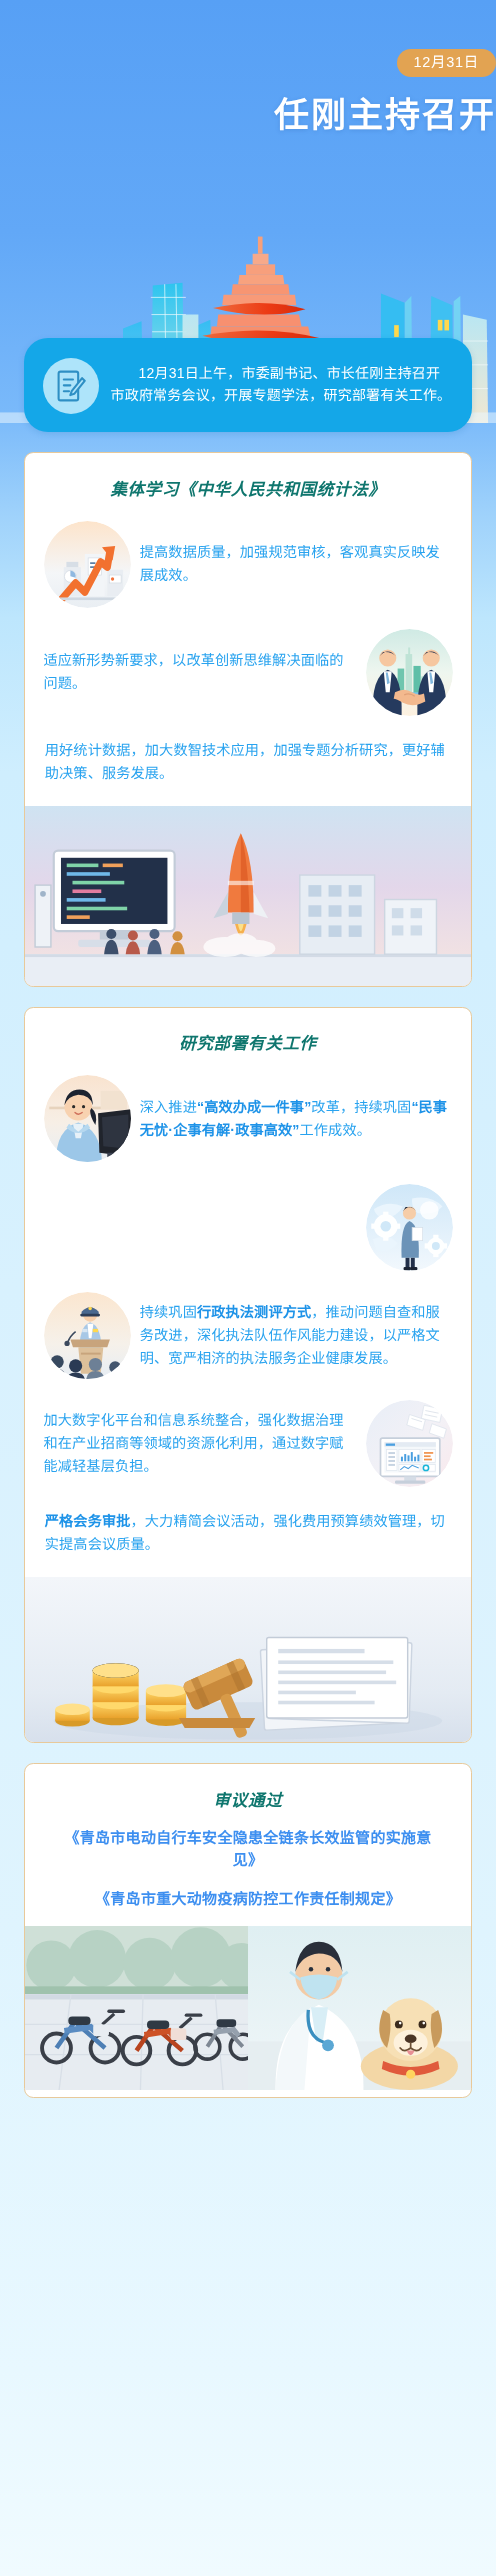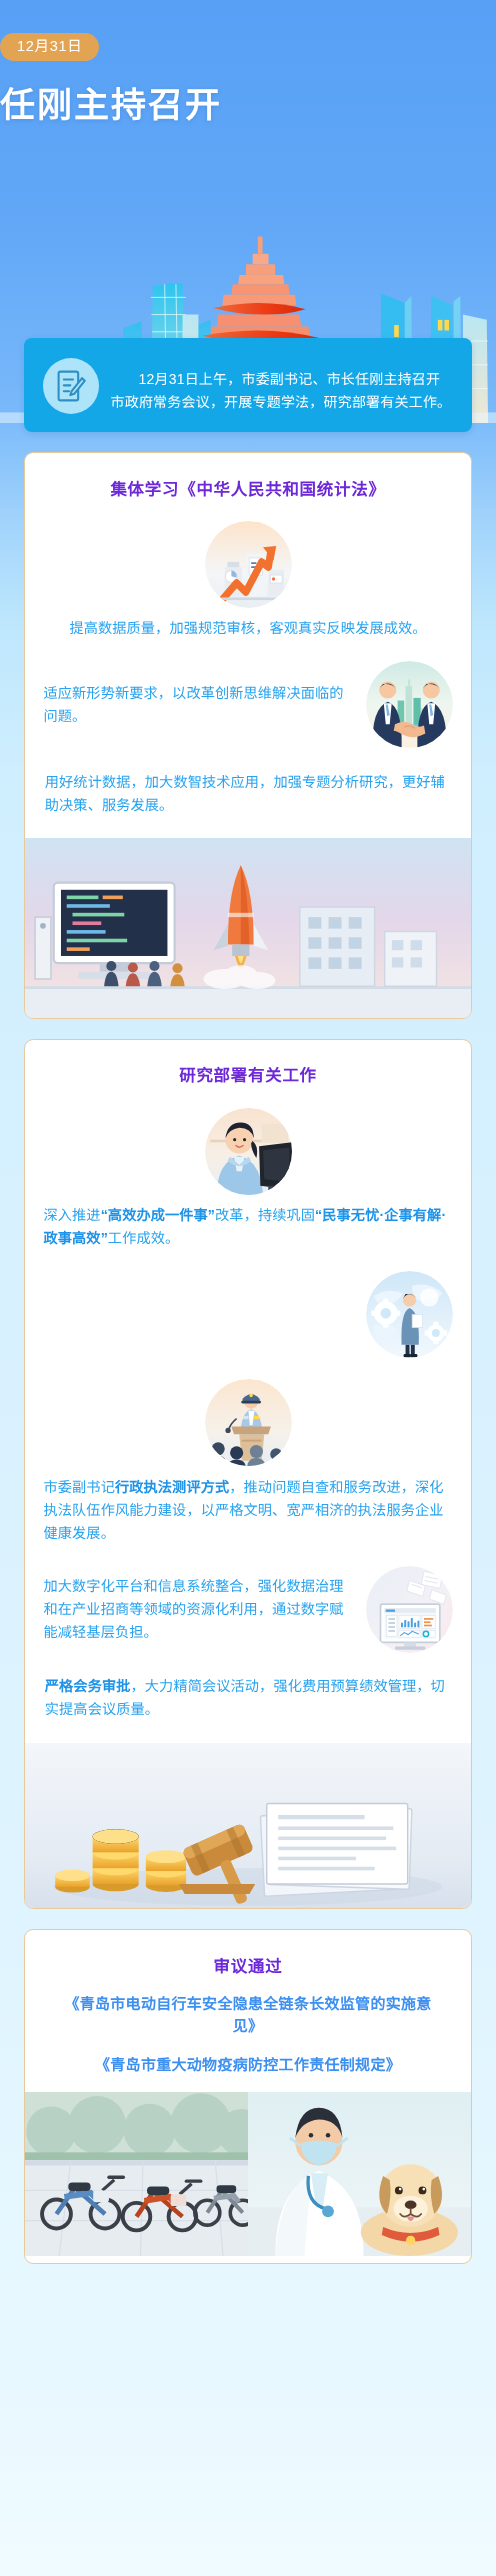--- a/index.html
+++ b/index.html
@@ -23,35 +23,35 @@
         #dff4fe 75%,
         #e8f8ff 92%,
         #f0fbff 100%);
     overflow: hidden;
   }
 
   
   .header {
     position: relative;
     height: 423px;
-    text-align: left;
-    padding-top: 33px;
+    text-align: right;
+    padding-top: 49px;
   }
   .date-pill {
     display: inline-block;
     background: #e2a352;
     color: #ffffff;
     font-size: 14.5px;
     letter-spacing: 0.7px;
     padding: 6px 17px 7.3px;
     border-radius: 16px;
     line-height: 1;
   }
   .main-title {
-    margin-top: 22px;
+    margin-top: 16px;
     color: #ffffff;
     font-size: 35px;
     font-weight: bold;
     line-height: 1.28;
     letter-spacing: 2px;
     text-shadow: 0 1.3px 4px rgba(30,90,170,0.25);
   }
   .main-title div { white-space: nowrap; }
 
   
@@ -62,24 +62,24 @@
     width: 496px;
     height: 238px;
     pointer-events: none;
   }
 
   
   .intro-card {
     position: relative;
     margin: -85px 24px 0;
     background: #14a7e8;
-    border-radius: 8px;
+    border-radius: 24px;
     padding: 17px 18.5px 18.5px;
     display: flex;
-    align-items: flex-end;
+    align-items: center;
     gap: 12px;
     box-shadow: 0 2px 6.6px rgba(20,110,180,0.18);
     z-index: 5;
   }
   .intro-icon-circle {
     flex: 0 0 auto;
     width: 56px;
     height: 56px;
     border-radius: 50%;
     background: #aee4fa;
@@ -102,32 +102,32 @@
     position: relative;
     margin: 20px 24px 0;
     background: #ffffff;
     border: 1px solid #e8c99a;
     border-radius: 9.3px;
     padding: 22.5px 18.5px 0;
     overflow: hidden;
   }
   .card-title {
     text-align: center;
-    color: #6d28d9;
+    color: #0f766e;
     font-size: 16.5px;
     font-weight: bold;
     letter-spacing: 0.7px;
     margin-bottom: 10.6px;
+    font-style: italic;
   }
   .bullet {
     display: flex;
     align-items: center;
     gap: 9.3px;
     padding: 10.6px 0;
-    flex-direction: column;
   }
   .bullet.rev { flex-direction: row-reverse; }
   .bullet-text {
     flex: 1 1 auto;
     color: #29a3ef;
     font-size: 14.2px;
     line-height: 1.62;
     letter-spacing: 0.1px;
   }
   .bullet-text b { font-weight: bold; color: #1e93e8; }
@@ -617,21 +617,21 @@
             <path d="M6 132 Q8 116 20 116 Q32 116 34 132 Z"></path>
           <circle cx="48" cy="112" r="10" fill="#2a3a54"></circle>
             <path d="M34 132 Q36 122 48 122 Q60 122 62 132 Z" fill="#2a3a54"></path>
           <circle cx="78" cy="110" r="10" fill="#6d8096"></circle>
             <path d="M64 132 Q66 120 78 120 Q90 120 92 132 Z" fill="#6d8096"></path>
           <circle cx="108" cy="114" r="9" fill="#44566e"></circle>
             <path d="M96 132 Q98 123 108 123 Q118 123 120 132 Z" fill="#44566e"></path>
         </g>
       </svg>
       <div class="bullet-text">
-        <span>市委副书记</span><b>行政执法测评方式</b><span>，推动问题自查和服务改进，深化执法队伍作风能力建设，以严格文明、宽严相济的执法服务企业健康发展。</span>
+        <span>持续巩固</span><b>行政执法测评方式</b><span>，推动问题自查和服务改进，深化执法队伍作风能力建设，以严格文明、宽严相济的执法服务企业健康发展。</span>
       </div>
     </div>
 
     <div class="bullet rev">
       <svg class="thumb" viewBox="0 0 132 132">
         <defs>
           <linearGradient id="g6bg" x1="0" y1="0" x2="1" y2="1">
             <stop offset="0%" stop-color="#e8eef7"></stop>
               <stop offset="55%" stop-color="#f3f1f6"></stop>
             <stop offset="100%" stop-color="#f9e8ec"></stop>

